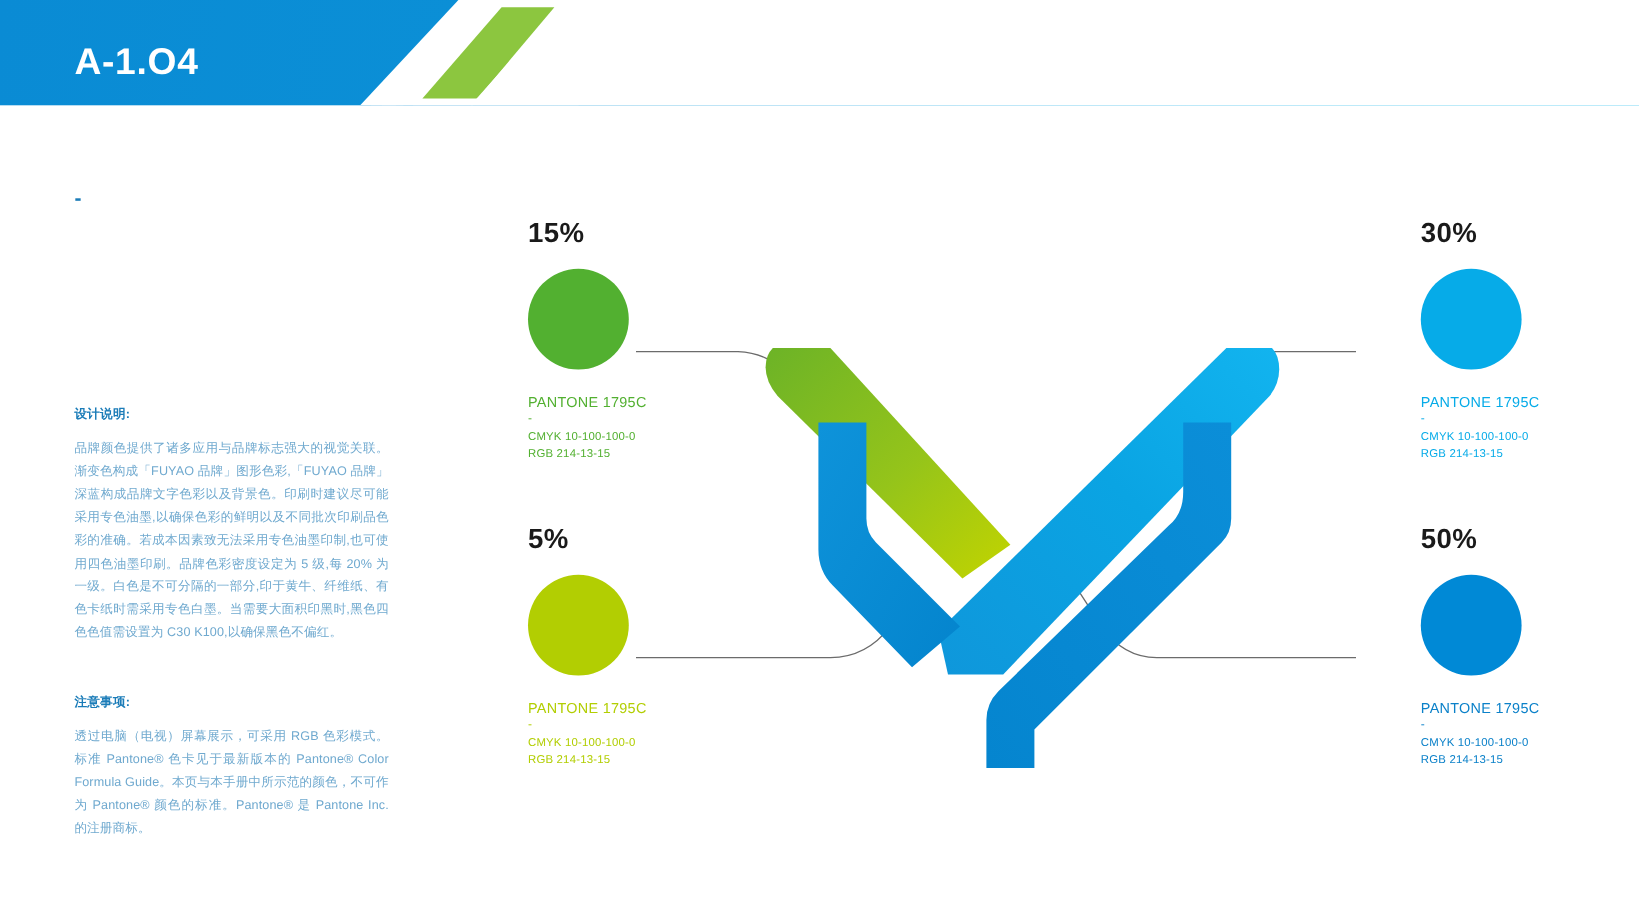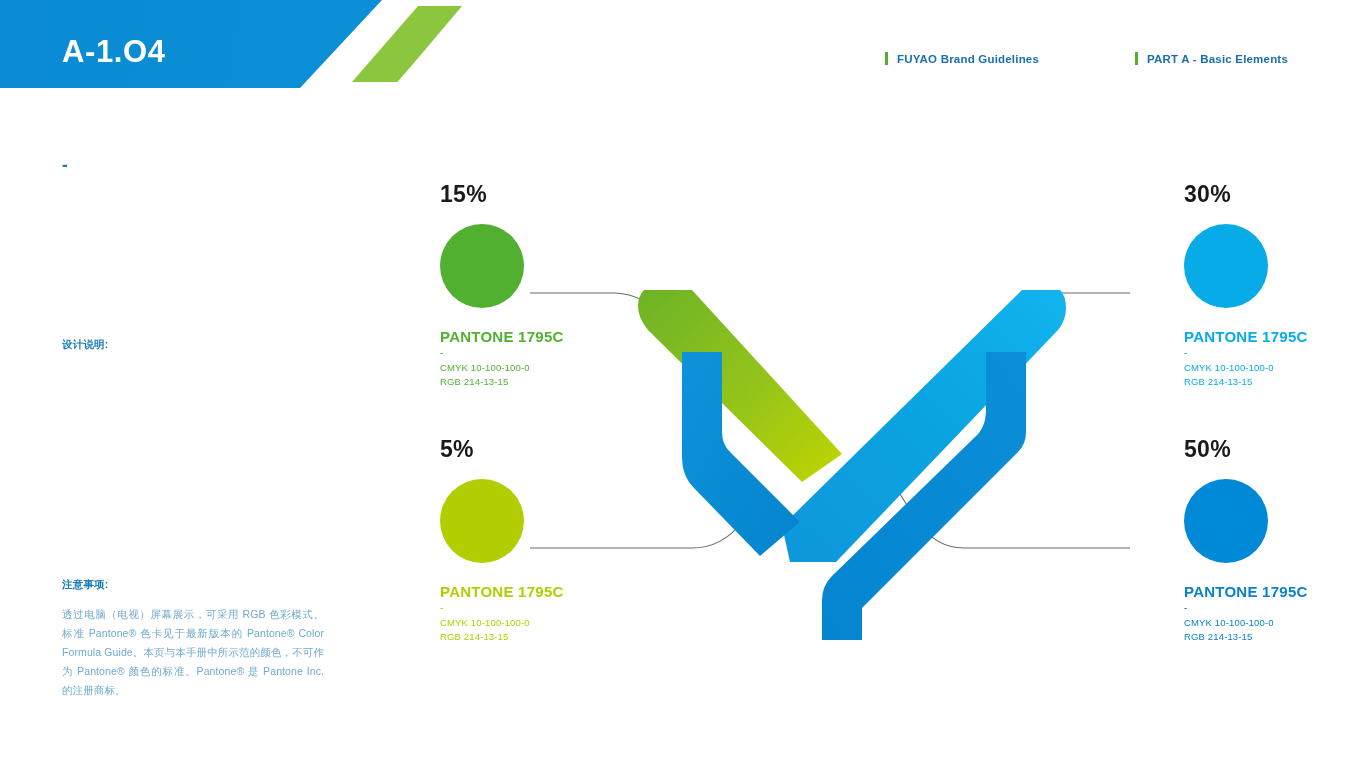--- a/index.html
+++ b/index.html
@@ -27,21 +27,21 @@
   .sec-dash{font-size:17.5px;font-weight:bold;color:#1b7cb8;line-height:1.5;margin-top:4px;}
 
   .note-block{position:absolute;left:62px;width:262px;}
   .note-head{font-size:10.5px;font-weight:bold;color:#1b7cb8;letter-spacing:.2px;margin-bottom:13px;}
   .note-body{font-size:10.5px;color:#6fa9cf;line-height:1.82;letter-spacing:.1px;text-align:justify;}
 
   
   .swatch{position:absolute;width:200px;}
   .pct{font-size:23px;font-weight:bold;color:#1a1a1a;line-height:1;letter-spacing:.3px;}
   .dot{width:84px;height:84px;border-radius:50%;}
-  .sw-name{font-size:15px;font-weight:bold;letter-spacing:.25px;}
+  .sw-name{font-size:12px;font-weight:normal;letter-spacing:.25px;}
   .sw-dash{font-size:10px;line-height:1.1;margin:2px 0 3px 0;}
   .sw-spec{font-size:9.5px;line-height:1.5;letter-spacing:.15px;}
 
   .sw-tl{left:440px;top:183px;}
   .sw-bl{left:440px;top:438px;}
   .sw-tr{left:1184px;top:183px;}
   .sw-br{left:1184px;top:438px;}
   .sw-tl .dot,.sw-bl .dot,.sw-tr .dot,.sw-br .dot{margin-top:18px;}
   .sw-tl .sw-name,.sw-bl .sw-name{margin-top:20px;}
   .sw-tr .sw-name,.sw-br .sw-name{margin-top:20px;}
@@ -59,38 +59,29 @@
     <div class="header-band"></div>
     <svg class="header-white" viewBox="0 0 1366 88" preserveAspectRatio="none">
       <path d="M318 88 L400 0 L1366 0 L1366 88 Z" fill="#ffffff"></path>
       <path d="M344 88 L420 0 L470 0 L394 88 Z" fill="#ffffff"></path>
       <path d="M352 82 L418 6 L462 6 L398 82 Z" fill="#8cc63f"></path>
       <path d="M392 88 L470 0 L560 0 L482 88 Z" fill="#ffffff"></path>
       <path d="M300 88 L382 0 L418 0 L336 88 Z" fill="#ffffff"></path>
       <path d="M309 88 L392 0 L412 0 L330 88 Z" fill="#ffffff"></path>
     </svg>
     <div class="page-code">A-1.O4</div>
-    <div class="header-nav">
-      <div class="nav-item">
-        <span class="nav-bar"></span>
-        <span class="nav-label">FUYAO Brand Guidelines</span>
-      </div>
-      <div class="nav-item">
-        <span class="nav-bar"></span>
-        <span class="nav-label">PART A - Basic Elements</span>
-      </div>
-    </div>
   </div>
 
   <div class="left-col">
     <div class="sec-dash">-</div>
   </div>
 
   <div class="note-block" style="top:313px;margin-top:25px;">
     <div class="note-head">设计说明:</div>
+    <div class="note-body">品牌颜色提供了诸多应用与品牌标志强大的视觉关联。渐变色构成「FUYAO 品牌」图形色彩,「FUYAO 品牌」深蓝构成品牌文字色彩以及背景色。印刷时建议尽可能采用专色油墨,以确保色彩的鲜明以及不同批次印刷品色彩的准确。若成本因素致无法采用专色油墨印制,也可使用四色油墨印刷。品牌色彩密度设定为 5 级,每 20% 为一级。白色是不可分隔的一部分,印于黄牛、纤维纸、有色卡纸时需采用专色白墨。当需要大面积印黑时,黑色四色色值需设置为 C30 K100,以确保黑色不偏红。</div>
   </div>
 
   <div class="note-block" style="top:578px;">
     <div class="note-head">注意事项:</div>
     <div class="note-body">透过电脑（电视）屏幕展示，可采用 RGB 色彩模式。标准 Pantone® 色卡见于最新版本的 Pantone® Color Formula Guide。本页与本手册中所示范的颜色，不可作为 Pantone® 颜色的标准。Pantone® 是 Pantone Inc. 的注册商标。</div>
   </div>
 
   <div class="art">
     <svg viewBox="0 0 800 470">
       <defs>

